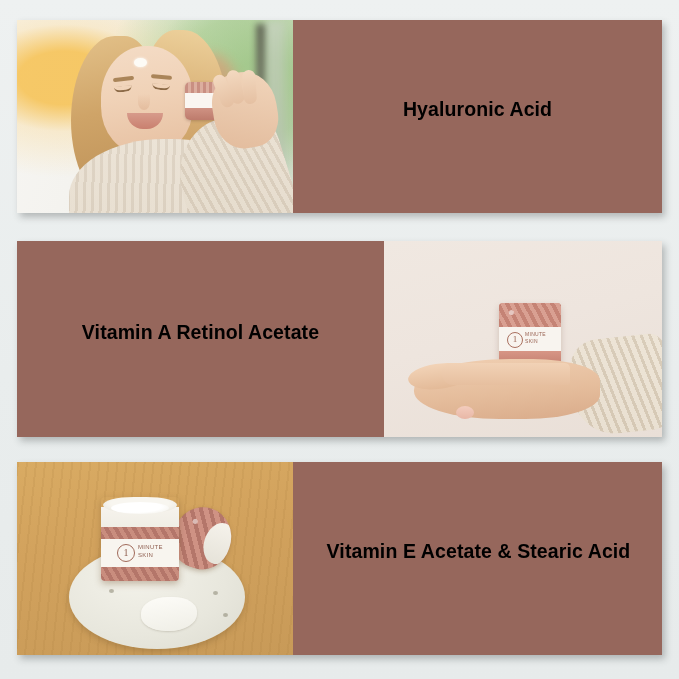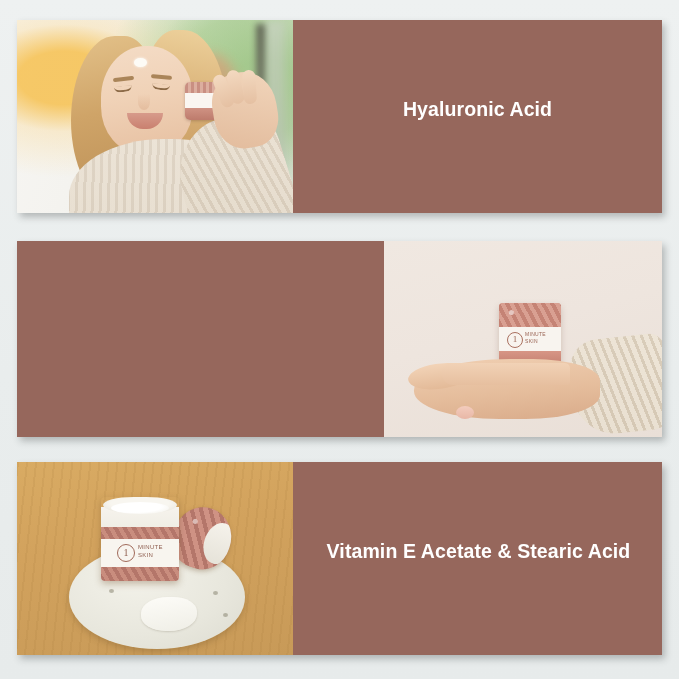--- a/index.html
+++ b/index.html
@@ -49,21 +49,21 @@
     text-align: center;
     box-sizing: border-box;
     padding: 6px 14px;
   }
   .copy h2 {
     margin: 0 0 14px 0;
     font-size: 19.5px;
     font-weight: bold;
     letter-spacing: .1px;
     line-height: 1.15;
-    color: #ffffff;
+    color: #000000;
     text-align: right;
   }
   .copy p {
     margin: 0;
     font-size: 16.5px;
     font-weight: bold;
     line-height: 1.28;
     color: #f7f3f1;
     max-width: 345px;
   }
@@ -402,20 +402,21 @@
           <div class="base"></div>
         </div>
         <div class="cuff"></div>
         <div class="palm"></div>
         <div class="thumb"></div>
         <div class="finger-row"></div>
         <div class="nail"></div>
       </div>
     </div>
     <div class="copy">
+      <h2>Vitamin A Retinol Acetate</h2>
     </div>
   </section>
 
   <section class="panel media-left" id="panel-3">
     <div class="media">
       <div class="ph3">
         <div class="dish"></div>
         <div class="speck s1"></div>
         <div class="speck s2"></div>
         <div class="speck s3"></div>

